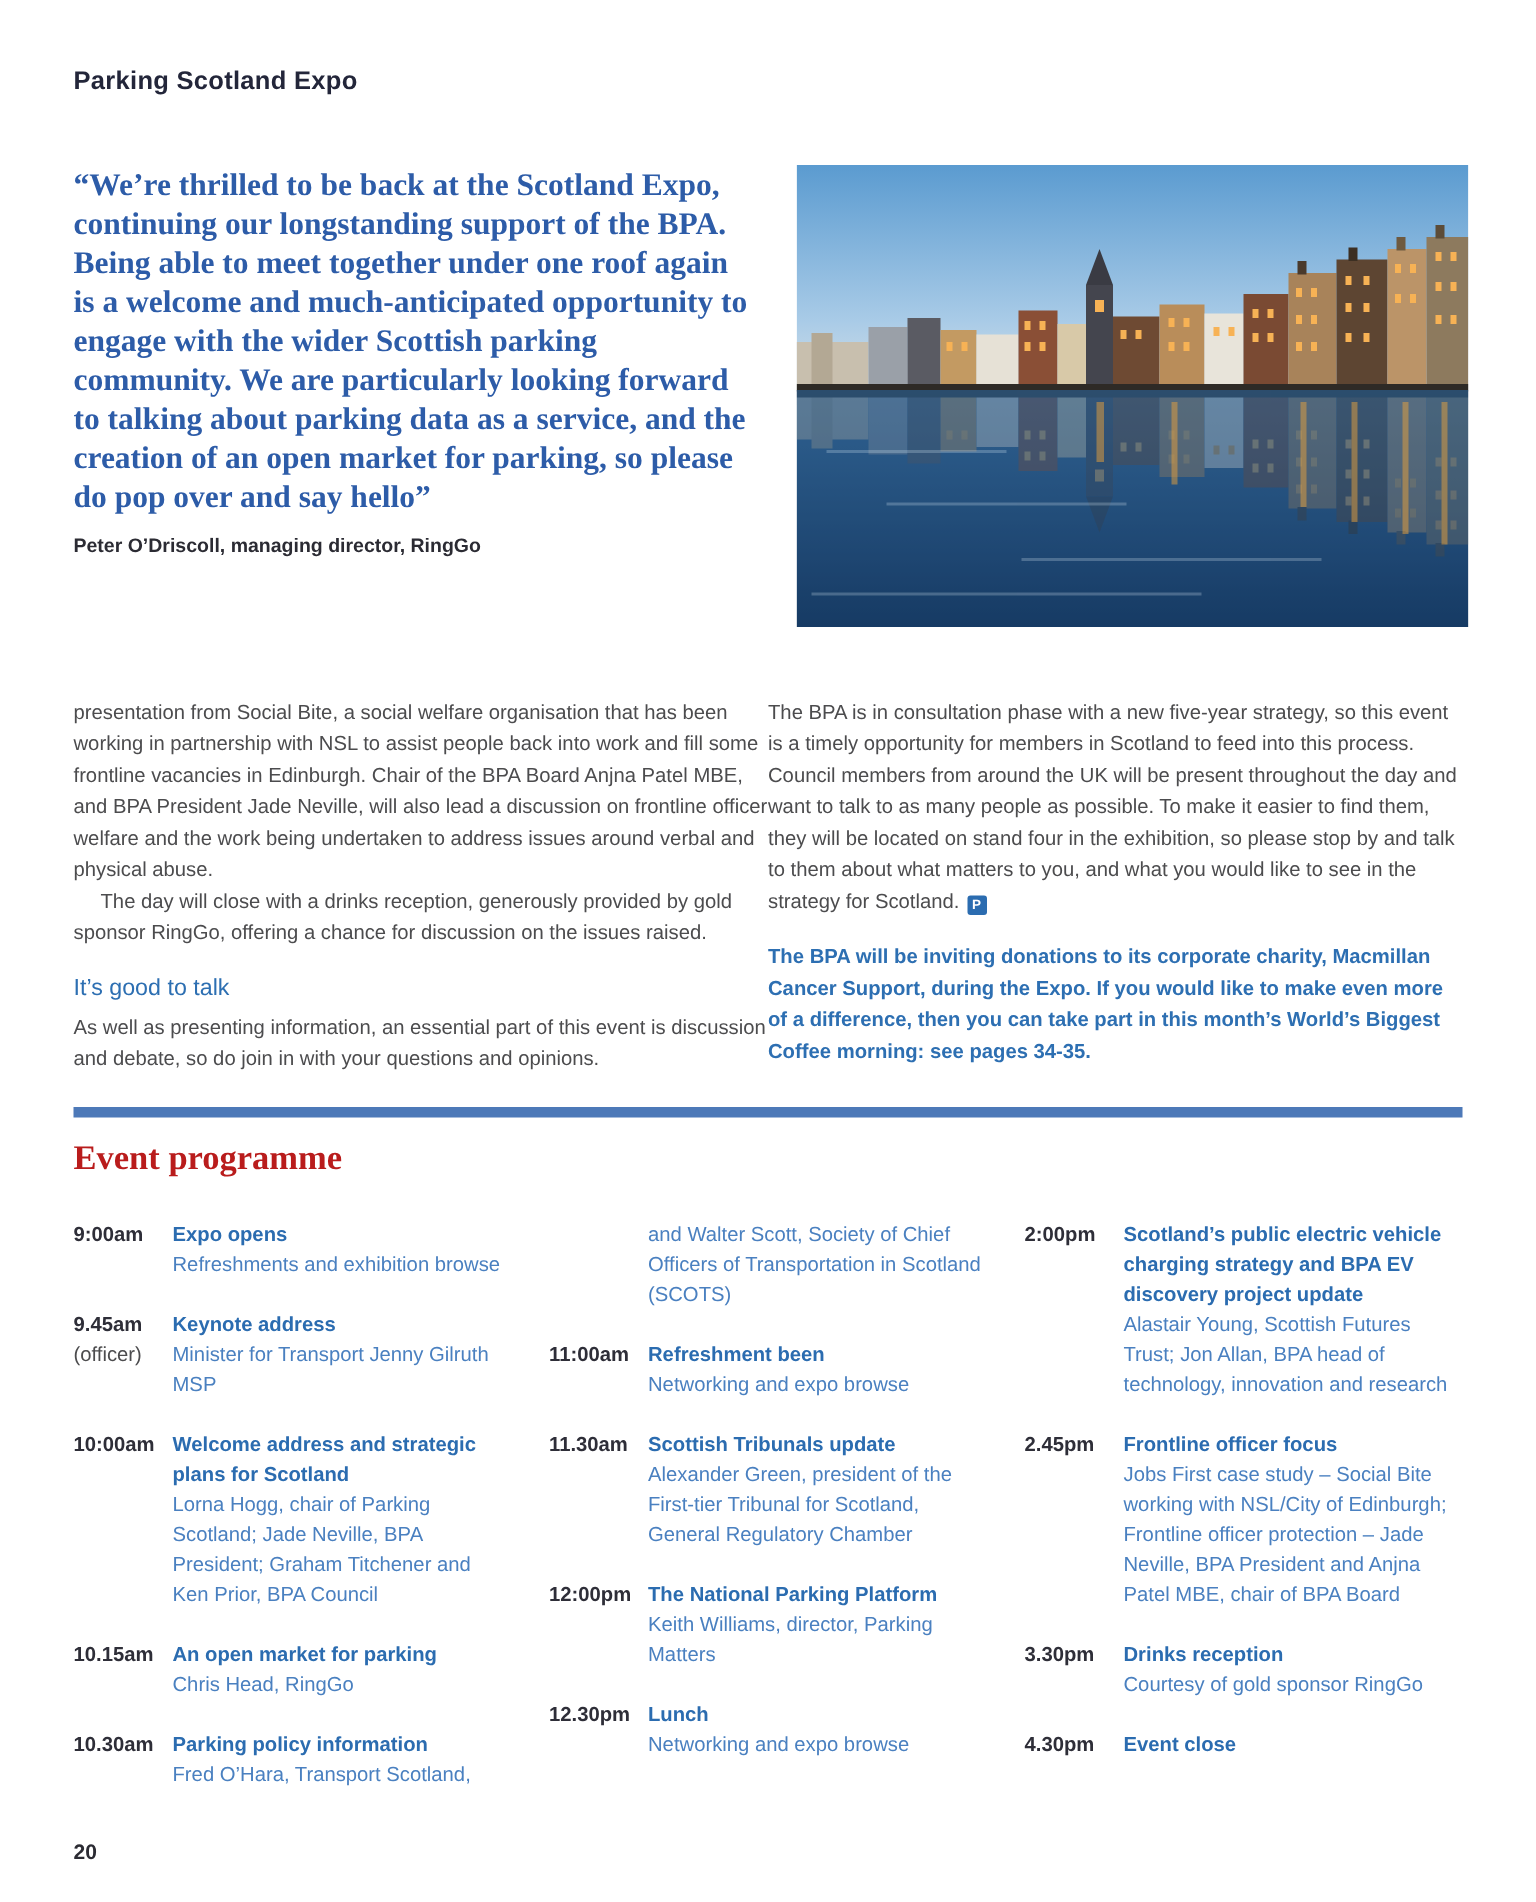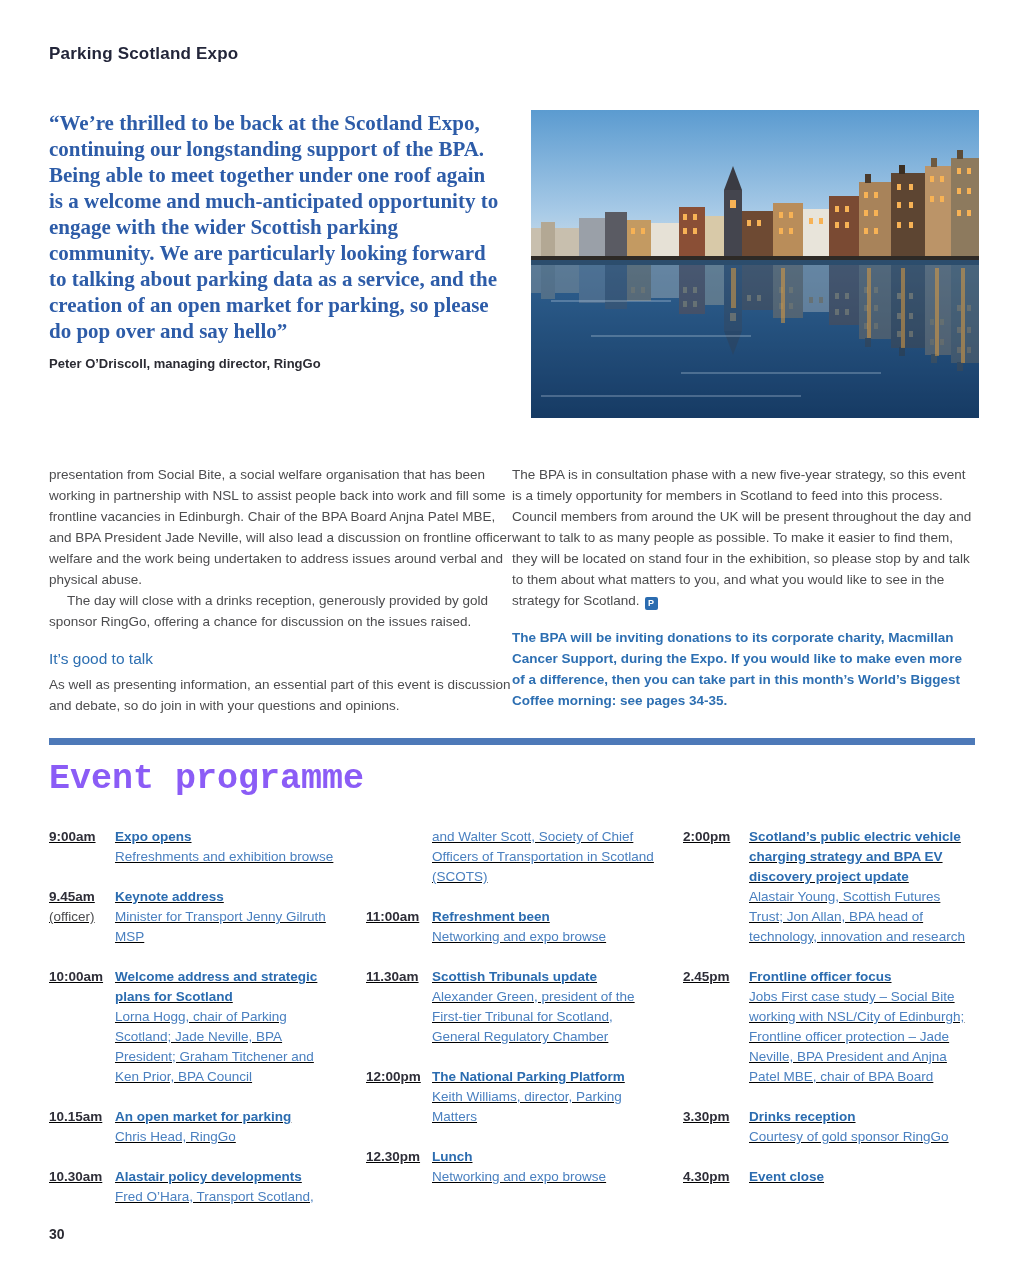--- a/index.html
+++ b/index.html
@@ -82,30 +82,29 @@
     vertical-align: -1px;
   }
   
   .rule {
     margin-top: 22px;
     height: 7px;
     background: #4d79b8;
   }
   .prog-heading {
     margin: 14px 0 0 0;
-    font-family: Liberation Mono, monospace;
-    font-weight: bold;
-    font-size: 35px;
-    color: #8b5cf6;
+    font-family: Liberation Serif, serif;
+    font-weight: bold;
+    font-size: 23px;
+    color: #b91c1c;
   }
   .prog-grid {
     display: flex;
     gap: 25px;
     margin-top: 28px;
-    text-decoration: underline;
   }
   .prog-col { flex: 1; }
   .prog-entry { display: flex; margin-bottom: 20px; }
   .prog-time {
     width: 66px;
     flex: none;
     font-size: 13.5px;
     line-height: 20px;
     font-weight: bold;
     color: #2e2e38;
@@ -295,21 +294,21 @@
       <div class="prog-entry">
         <div class="prog-time"><span>10.15am</span></div>
         <div class="prog-body">
           <div class="prog-title">An open market for parking</div>
           <div class="prog-detail">Chris Head, RingGo</div>
         </div>
       </div>
       <div class="prog-entry">
         <div class="prog-time"><span>10.30am</span></div>
         <div class="prog-body">
-          <div class="prog-title">Alastair policy developments</div>
+          <div class="prog-title">Parking policy information</div>
           <div class="prog-detail">Fred O’Hara, Transport Scotland,</div>
         </div>
       </div>
     </div>
 
     <div class="prog-col">
       <div class="prog-entry">
         <div class="prog-time"><span></span></div>
         <div class="prog-body">
           <div class="prog-detail">and Walter Scott, Society of Chief Officers of Transportation in Scotland (SCOTS)</div>
@@ -371,15 +370,15 @@
         <div class="prog-time"><span>4.30pm</span></div>
         <div class="prog-body">
           <div class="prog-title">Event close</div>
           <div class="prog-detail"></div>
         </div>
       </div>
     </div>
 
   </div>
 
-  <div class="page-number">30</div>
+  <div class="page-number">20</div>
 
 </div>
 
 </body></html>

